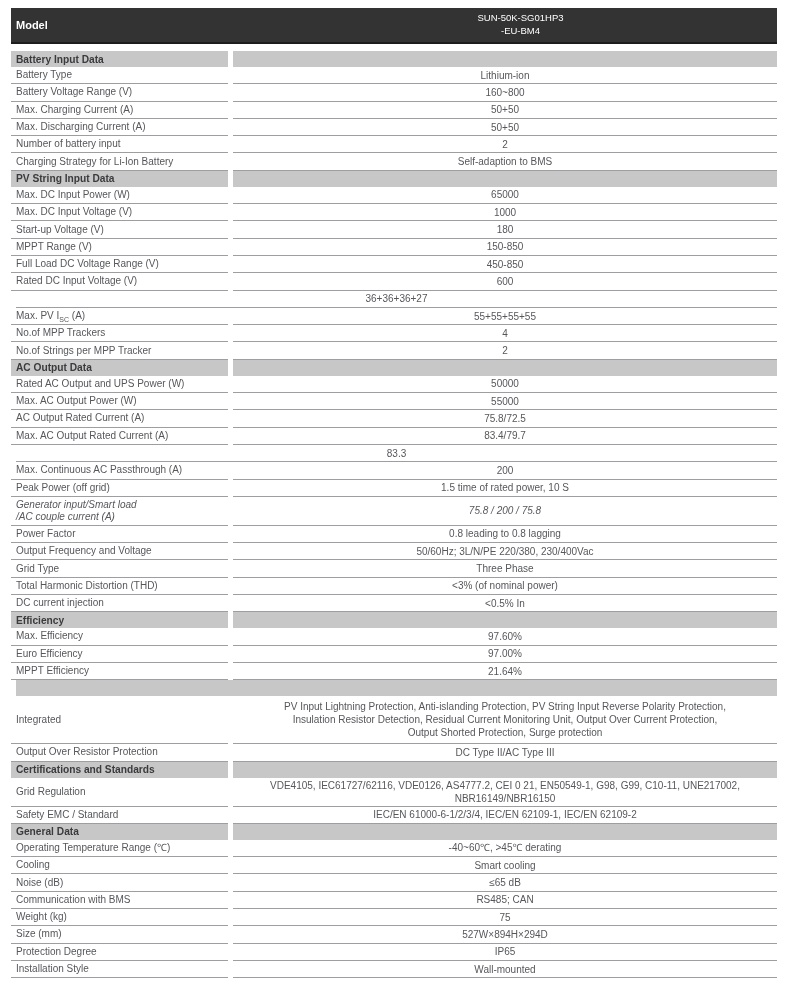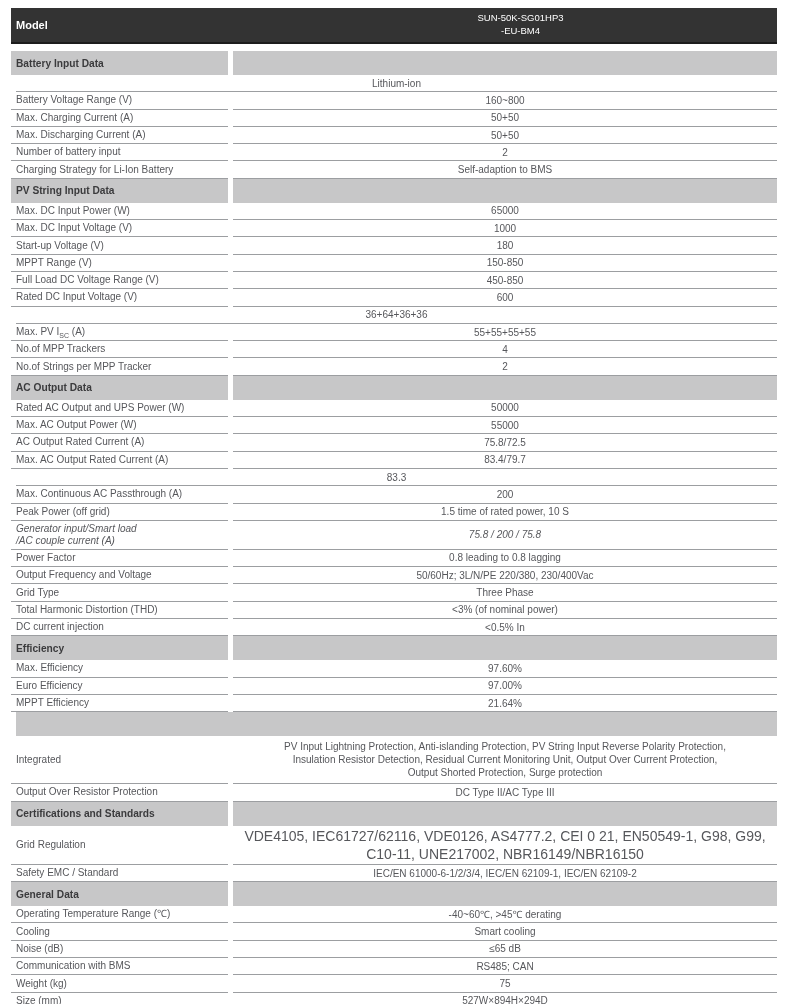--- a/index.html
+++ b/index.html
@@ -8,50 +8,51 @@
     --text:#56575b; --line:#9c9ea1; --page-bg:#ffffff;
   }
   *{box-sizing:border-box;margin:0;padding:0;}
   html,body{background:var(--page-bg);}
   body{width:789px;height:1004px;position:relative;font-family:"Liberation Sans",sans-serif;overflow:hidden;}
   .spec-table{position:absolute;left:11px;top:8px;width:766px;}
   .model-row{display:flex;height:36px;background:var(--header-bg);border-bottom:2px solid #1d1d1d;color:var(--header-text);gap:36px;}
   .model-label{width:217px;display:flex;align-items:center;padding-left:5px;font-weight:bold;font-size:11px;}
   .model-value{flex:1;display:flex;align-items:center;justify-content:center;text-align:center;font-size:9.5px;line-height:1.35;white-space:pre-line;}
   .hdr-gap{height:7px;}
-  .sec-row{display:flex;height:24px;}
+  .sec-row{display:flex;height:16px;}
   .sec-row .cl{width:217px;background:var(--section-bg);display:flex;align-items:center;padding-left:5px;font-weight:bold;font-size:10.2px;color:var(--section-text);}
   .sec-row .cr{flex:1;background:var(--section-bg);}
   .gutter{width:5px;flex:none;}
   .row{display:flex;min-height:17.3px;align-items:stretch;}
   .row .cl,.row .cr{border-bottom:1.4px solid var(--line);color:var(--text);}
   .row .cl{width:217px;display:flex;align-items:center;padding:1px 2px 1px 5px;font-size:10px;line-height:1.2;white-space:pre-line;}
   .row .cr{flex:1;display:flex;align-items:center;justify-content:center;text-align:center;font-size:10px;line-height:1.3;white-space:pre-line;padding:1px 4px;}
   .row.tall{min-height:29px;font-style:italic;}
   .row.xtall{min-height:48px;}
-  .row .cr.small{font-size:14px;}
+  .row .cr.small{font-size:10px;}
   sub{font-size:7px;line-height:0;}
 </style>
 </head>
 <body>
 
 <div class="spec-table">
   <div class="model-row">
     <div class="model-label">Model</div>
     <div class="model-value">SUN-50K-SG01HP3
 -EU-BM4</div>
   </div>
   <div class="hdr-gap"></div>
   <div id="spec-body">
       <div class="sec-row">
         <div class="cl">Battery Input Data</div>
         <div class="gutter"></div>
         <div class="cr"></div>
       </div>
       <div class="row">
+        <div class="cl">Battery Type</div>
         <div class="gutter"></div>
         <div class="cr">Lithium-ion</div>
       </div>
       <div class="row">
         <div class="cl">Battery Voltage Range (V)</div>
         <div class="gutter"></div>
         <div class="cr">160~800</div>
       </div>
       <div class="row">
         <div class="cl">Max. Charging Current (A)</div>
@@ -103,21 +104,21 @@
         <div class="gutter"></div>
         <div class="cr">450-850</div>
       </div>
       <div class="row">
         <div class="cl">Rated DC Input Voltage (V)</div>
         <div class="gutter"></div>
         <div class="cr">600</div>
       </div>
       <div class="row">
         <div class="gutter"></div>
-        <div class="cr">36+64+36+36</div>
+        <div class="cr">36+36+36+27</div>
       </div>
       <div class="row">
         <div class="cl"><span><span>Max. PV I</span><sub>SC</sub><span> (A)</span></span></div>
         <div class="gutter"></div>
         <div class="cr">55+55+55+55</div>
       </div>
       <div class="row">
         <div class="cl">No.of MPP Trackers</div>
         <div class="gutter"></div>
         <div class="cr">4</div>

